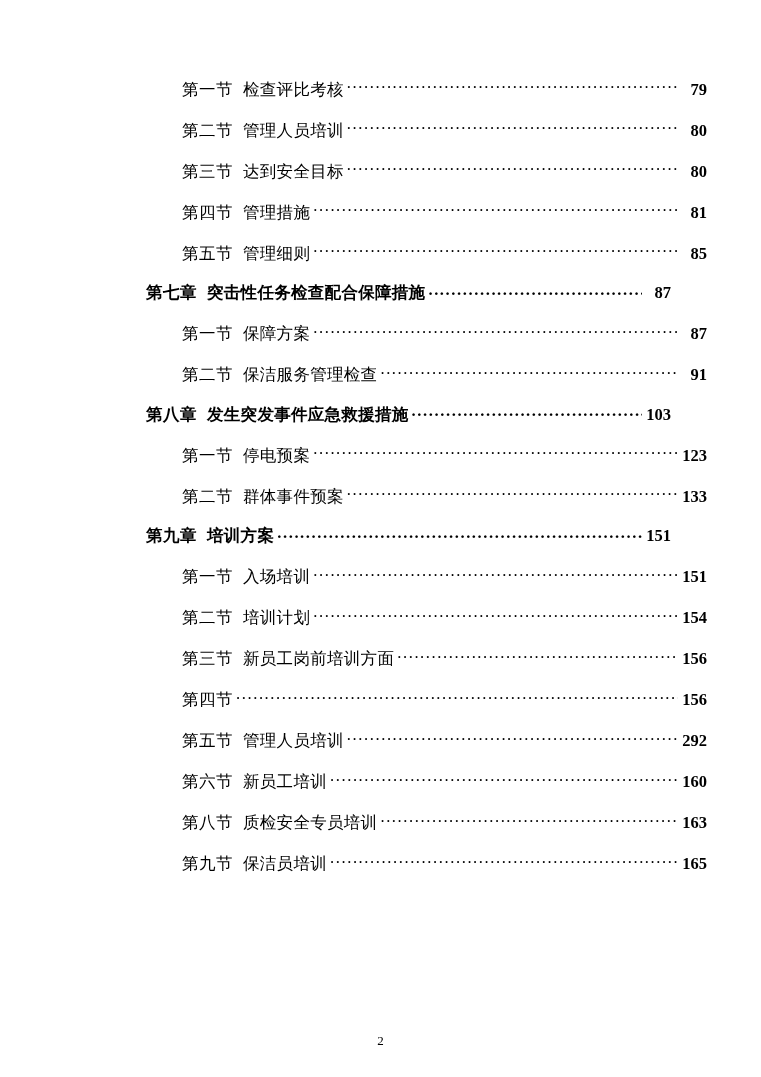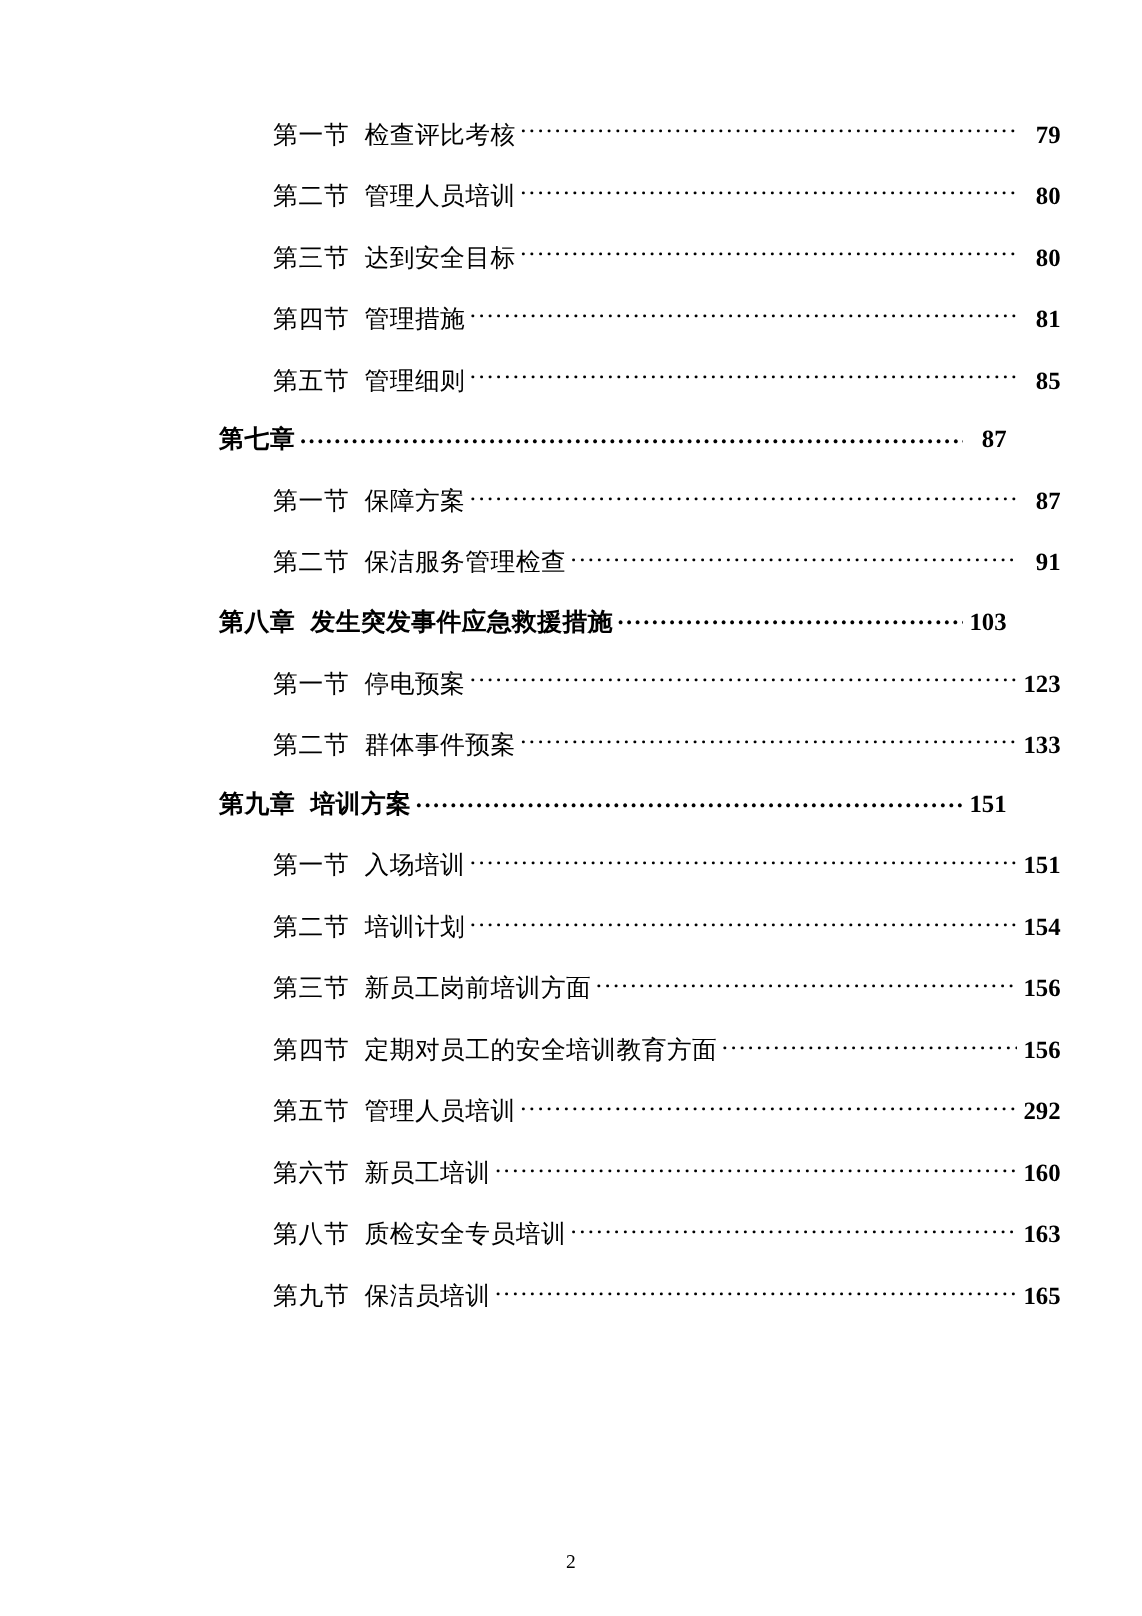--- a/index.html
+++ b/index.html
@@ -119,20 +119,21 @@
         <span class="entry-page">81</span>
       </div>
       <div class="toc-entry level-2">
         <span class="entry-num">第五节</span>
         <span class="entry-title">管理细则</span>
         <span class="leader"></span>
         <span class="entry-page">85</span>
       </div>
       <div class="toc-entry level-1">
         <span class="entry-num">第七章</span>
+        <span class="entry-title">突击性任务检查配合保障措施</span>
         <span class="leader"></span>
         <span class="entry-page">87</span>
       </div>
       <div class="toc-entry level-2">
         <span class="entry-num">第一节</span>
         <span class="entry-title">保障方案</span>
         <span class="leader"></span>
         <span class="entry-page">87</span>
       </div>
       <div class="toc-entry level-2">
@@ -178,21 +179,20 @@
         <span class="entry-page">154</span>
       </div>
       <div class="toc-entry level-2">
         <span class="entry-num">第三节</span>
         <span class="entry-title">新员工岗前培训方面</span>
         <span class="leader"></span>
         <span class="entry-page">156</span>
       </div>
       <div class="toc-entry level-2">
         <span class="entry-num">第四节</span>
-        <span class="entry-title">定期对员工的安全培训教育方面</span>
         <span class="leader"></span>
         <span class="entry-page">156</span>
       </div>
       <div class="toc-entry level-2">
         <span class="entry-num">第五节</span>
         <span class="entry-title">管理人员培训</span>
         <span class="leader"></span>
         <span class="entry-page">292</span>
       </div>
       <div class="toc-entry level-2">

